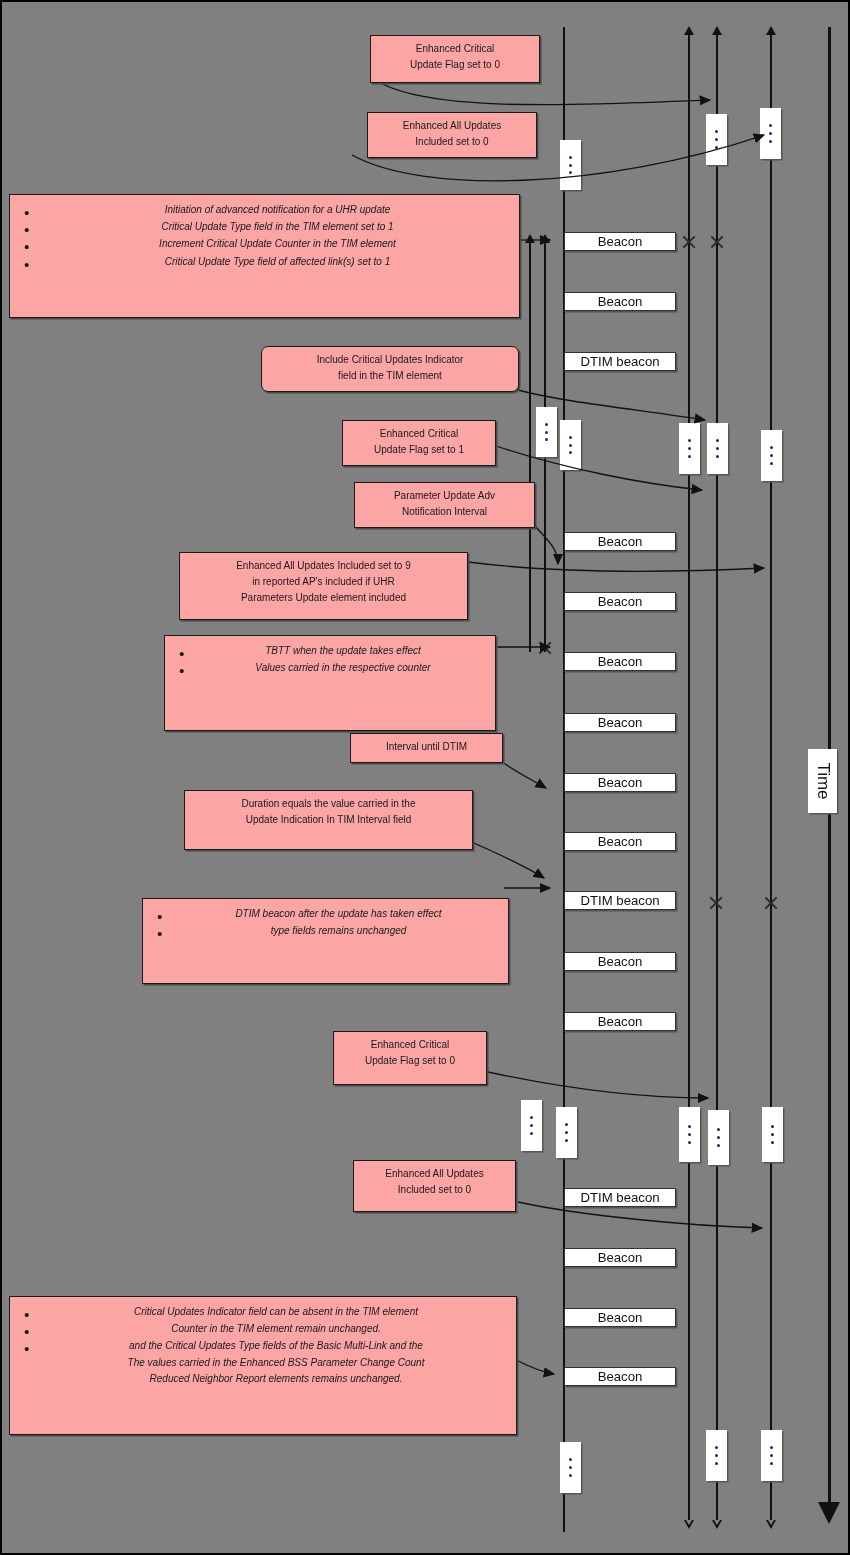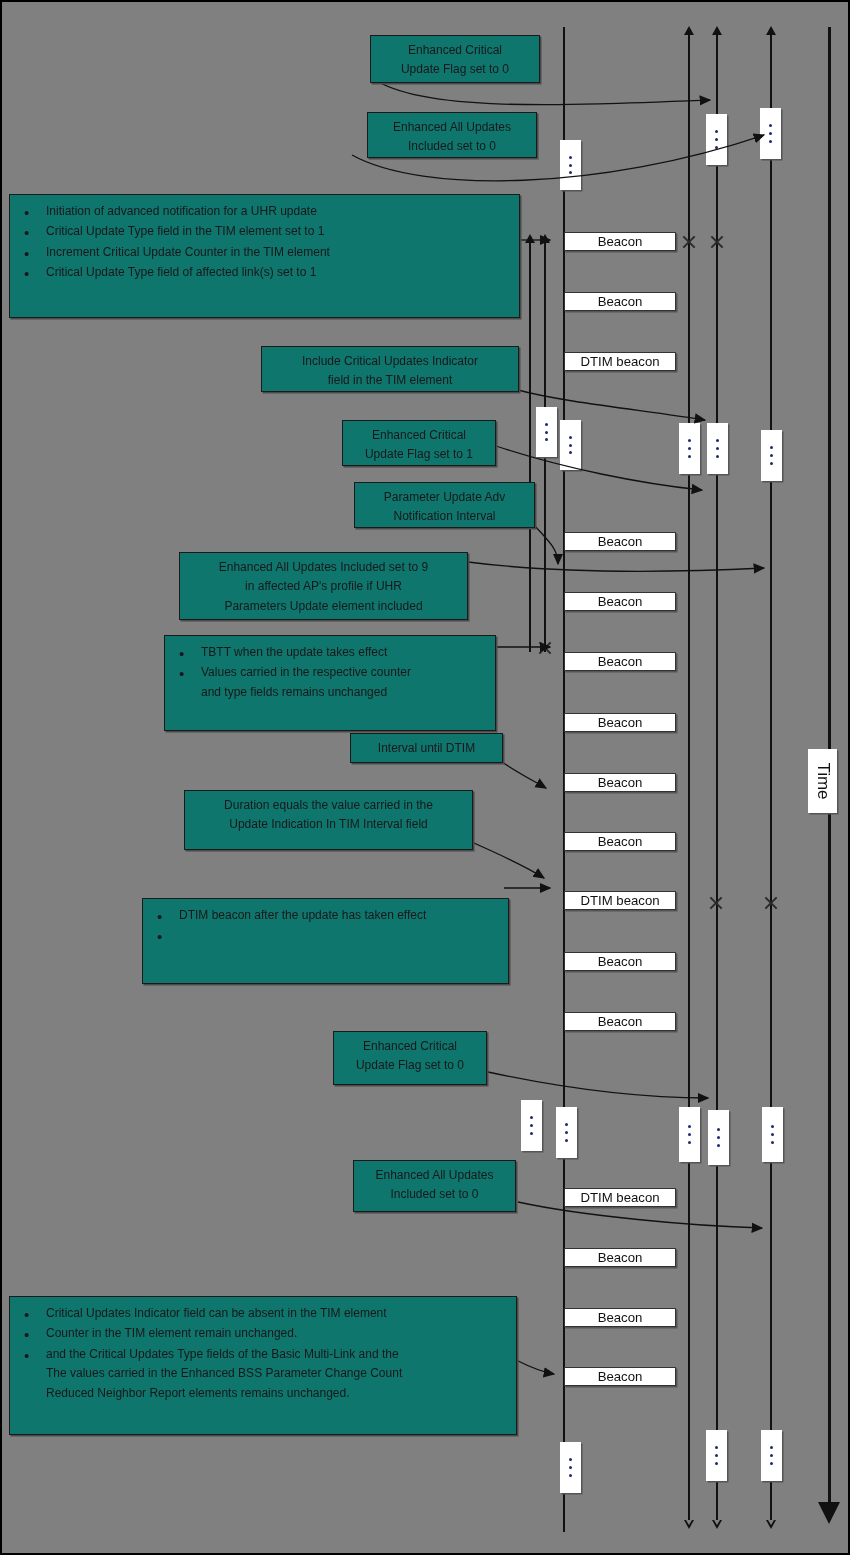--- a/index.html
+++ b/index.html
@@ -8,31 +8,31 @@
     position:relative;
     width:850px;height:1555px;
     background:#808080;
     border:2px solid #000;
     box-sizing:border-box;
     overflow:hidden;
   }
   
   .note{
     position:absolute;
-    background:#0f766e;
+    background:#fca5a5;
     border:1.5px solid #1a1a1a;
     box-shadow:1.5px 1.5px 0 #4a4a4a;
     color:#17181a;
-    font-size:12px;
+    font-size:10px;
     line-height:1.62;
     box-sizing:border-box;
     padding:5px 8px;
     text-align:center;
   }
-  .note.bullets{ text-align:left; padding:7px 10px 7px 6px; }
+  .note.bullets{ text-align:center; padding:7px 10px 7px 6px;font-style:italic; }
   .note ul{ margin:0; padding:0 0 0 30px; list-style:none; }
   .note li{ position:relative; margin:0 0 1px 0; }
   .note li:before{
     content:"\2022";
     position:absolute;left:-22px;top:-1px;
     font-size:15px;line-height:1.55;
   }
   .note .l{ display:block; }
 
   
@@ -296,68 +296,68 @@
         </li>
       <li>
           <span class="l">Increment Critical Update Counter in the TIM element</span>
         </li>
       <li>
           <span class="l">Critical Update Type field of affected link(s) set to 1</span>
         </li>
     </ul>
   </div>
 
-  <div class="note" style="left:259px;top:344px;width:258px;height:46px;">
+  <div class="note" style="left:259px;top:344px;width:258px;height:46px;border-radius:7px;">
     <span class="l">Include Critical Updates Indicator</span>
     <span class="l">field in the TIM element</span>
   </div>
 
   <div class="note" style="left:340px;top:418px;width:154px;height:46px;">
     <span class="l">Enhanced Critical</span>
     <span class="l">Update Flag set to 1</span>
   </div>
 
   <div class="note" style="left:352px;top:480px;width:181px;height:46px;">
     <span class="l">Parameter Update Adv</span>
     <span class="l">Notification Interval</span>
   </div>
 
   <div class="note" style="left:177px;top:550px;width:289px;height:68px;">
     <span class="l">Enhanced All Updates Included set to 9</span>
-    <span class="l">in affected AP's profile if UHR</span>
+    <span class="l">in reported AP's included if UHR</span>
     <span class="l">Parameters Update element included</span>
   </div>
 
   <div class="note bullets" style="left:162px;top:633px;width:332px;height:96px;">
     <ul>
       <li>
           <span class="l">TBTT when the update takes effect</span>
         </li>
       <li>
         <span class="l">Values carried in the respective counter</span>
-        <span class="l">and type fields remains unchanged</span>
       </li>
     </ul>
   </div>
 
   <div class="note" style="left:348px;top:731px;width:153px;height:30px;">
     <span class="l">Interval until DTIM</span>
   </div>
 
   <div class="note" style="left:182px;top:788px;width:289px;height:60px;">
     <span class="l">Duration equals the value carried in the</span>
     <span class="l">Update Indication In TIM Interval field</span>
   </div>
 
   <div class="note bullets" style="left:140px;top:876px;width:367px;height:86px;margin-top:20px;">
     <ul>
       <li>
           <span class="l">DTIM beacon after the update has taken effect</span>
         </li>
       <li>
+        <span class="l">type fields remains unchanged</span>
       </li>
     </ul>
   </div>
 
   <div class="note" style="left:331px;top:1029px;width:154px;height:54px;">
     <span class="l">Enhanced Critical</span>
     <span class="l">Update Flag set to 0</span>
   </div>
 
   <div class="note" style="left:351px;top:1158px;width:163px;height:52px;">

